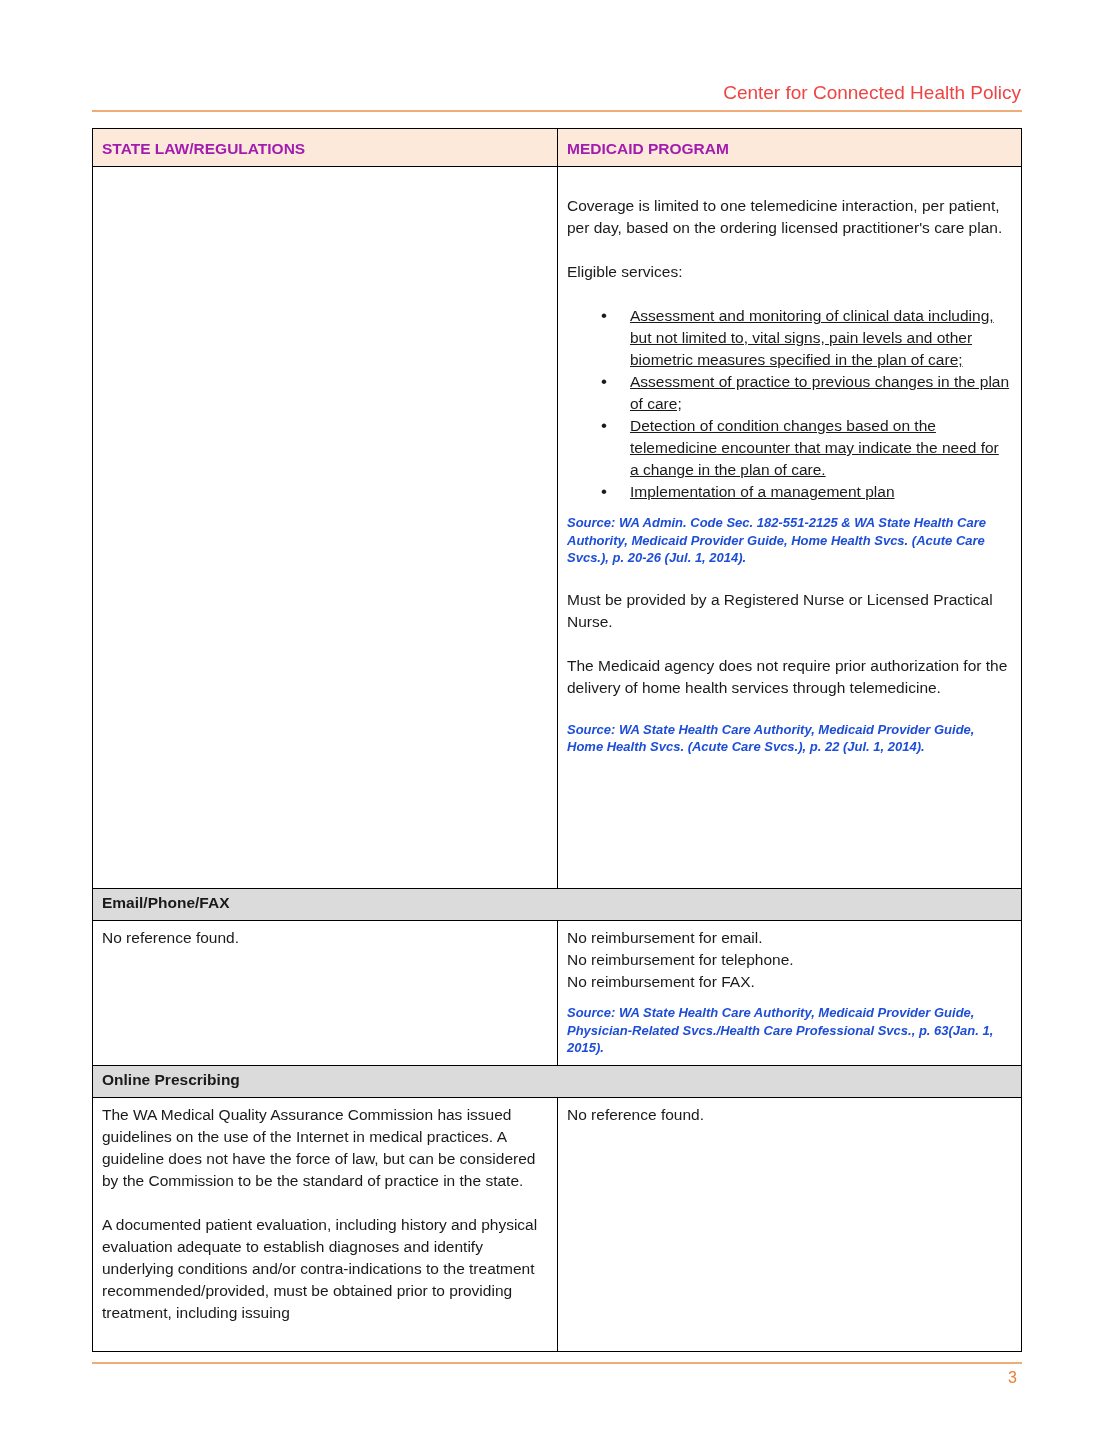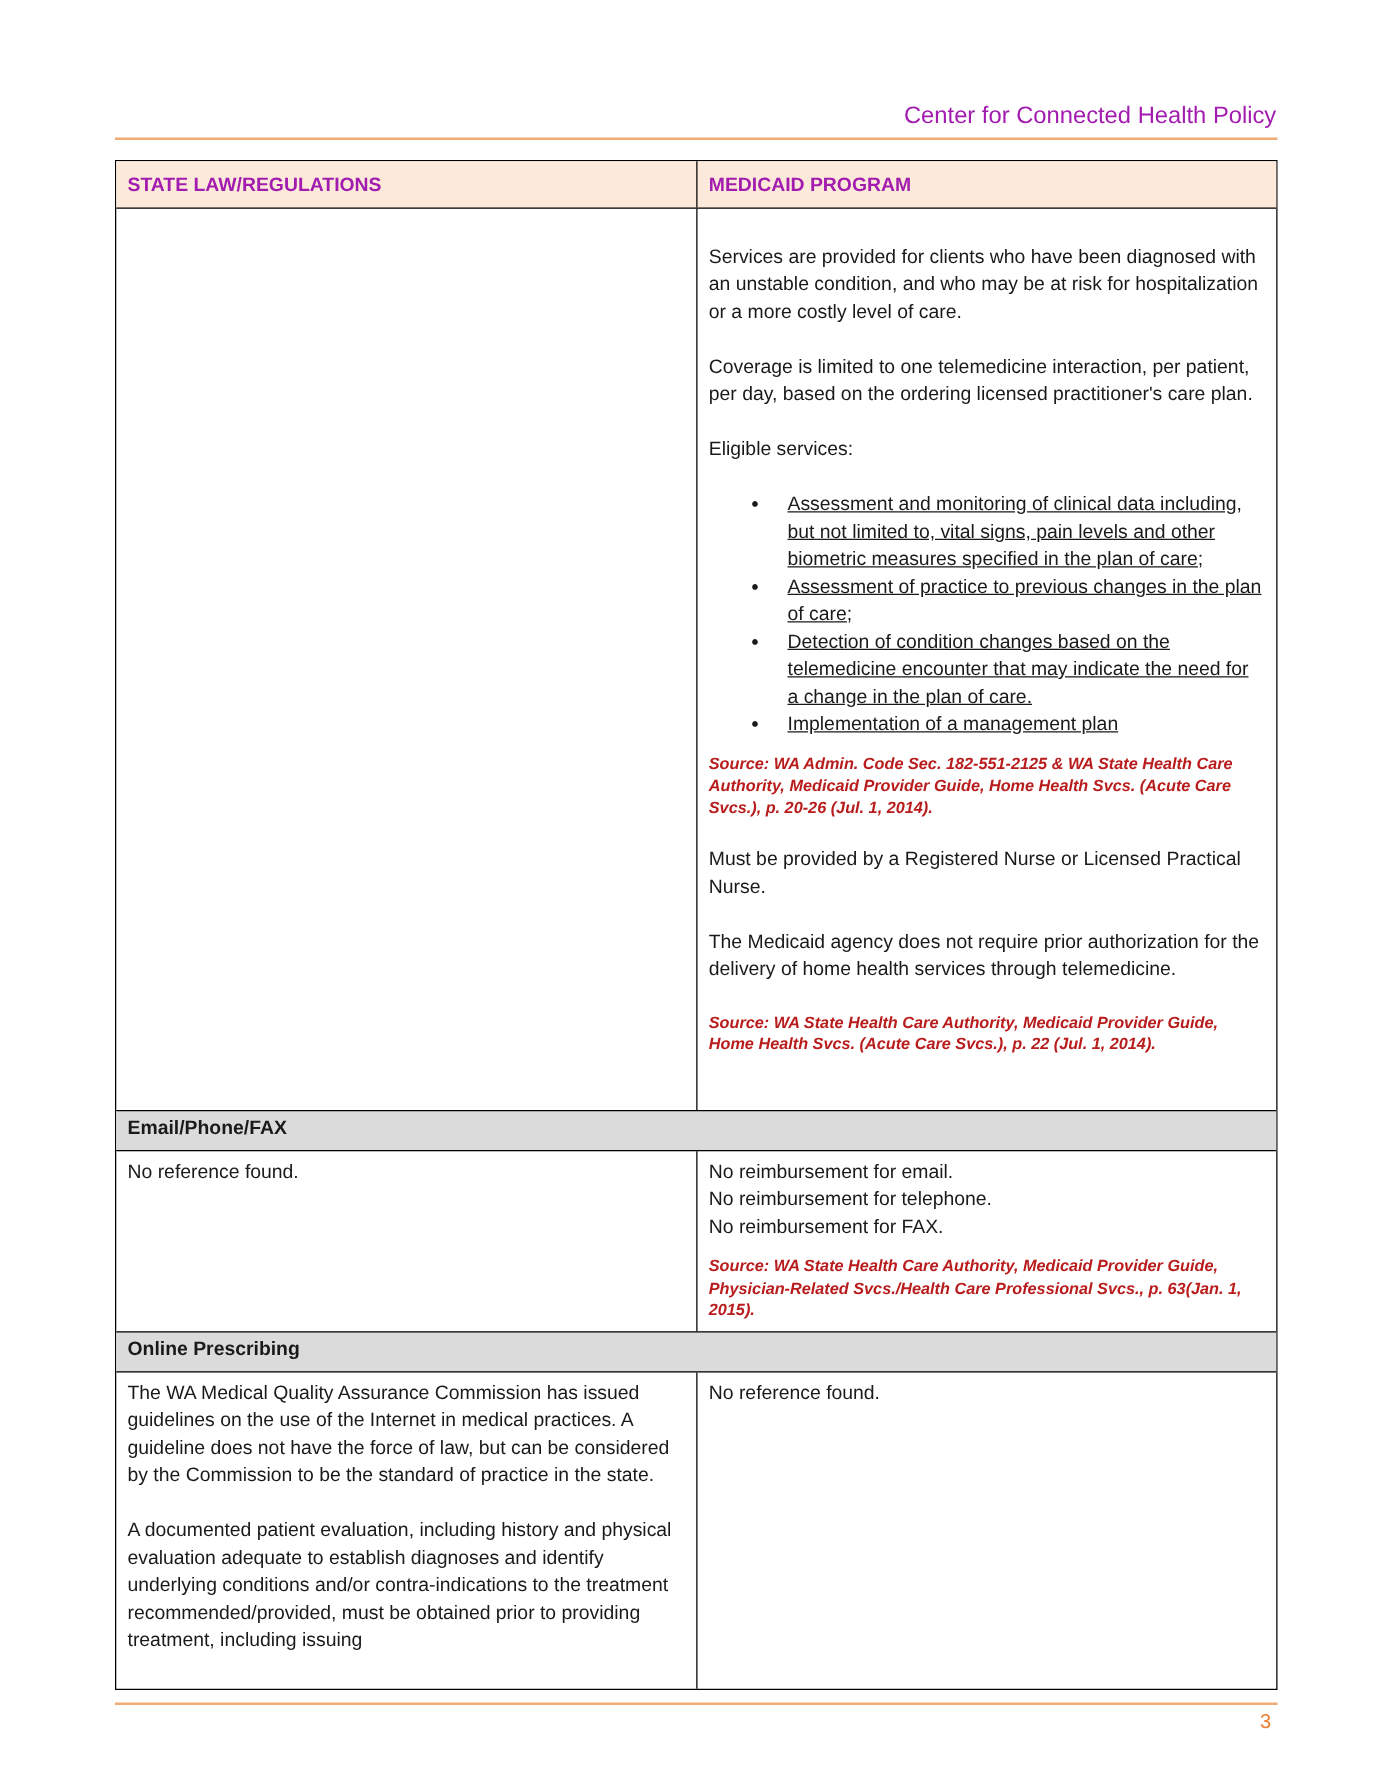--- a/index.html
+++ b/index.html
@@ -5,21 +5,21 @@
   * { margin: 0; padding: 0; box-sizing: border-box; }
   html, body { background: #ffffff; }
   body {
     width: 1105px; height: 1430px; position: relative;
     font-family: "Liberation Sans", sans-serif;
     color: #1a1a1a;
   }
   
   .page-header-title {
     position: absolute; top: 82px; right: 84px;
-    font-size: 19px; line-height: 22px; color: #a21caf;
+    font-size: 19px; line-height: 22px; color: #ef4444;
   }
   .top-rule {
     position: absolute; top: 110px; left: 92px; width: 930px;
     height: 2px; background: #EFAC77;
   }
   
   .doc-table {
     position: absolute; top: 128px; left: 92px; width: 930px;
     border: 1px solid #000;
   }
@@ -38,21 +38,21 @@
     height: 33px; background: #DBDBDB;
     border-top: 1px solid #000; border-bottom: 1px solid #000;
     font-weight: bold; font-size: 15.5px; padding: 5px 9px;
   }
   .email-row { height: 144px; }
   .online-row { height: 253px; }
   p { margin: 0 0 22px; }
   p.line { margin: 0; }
   p.last { margin-bottom: 0; }
   .source {
-    color: #b91c1c; font-weight: bold; font-style: italic;
+    color: #1d4ed8; font-weight: bold; font-style: italic;
     font-size: 13px; line-height: 17.5px;
     margin: 11px 0 22px;
   }
   .source.last { margin-bottom: 0; }
   ul.bullets { list-style: none; margin: 0 0 0 32px; padding: 0; }
   ul.bullets li { position: relative; padding-left: 31px; text-decoration: underline; }
   ul.bullets li::before {
     content: "\2022";
     position: absolute; left: 2px; top: 0;
     font-size: 17px;
@@ -76,21 +76,20 @@
 <div class="doc-table">
 
   <div class="row thead">
     <div class="cell">STATE LAW/REGULATIONS</div>
     <div class="cell right">MEDICAID PROGRAM</div>
   </div>
 
   <div class="row body-row-1">
     <div class="cell"></div>
     <div class="cell right">
-      <p>Services are provided for clients who have been diagnosed with an unstable condition, and who may be at risk for hospitalization or a more costly level of care.</p>
       <p>Coverage is limited to one telemedicine interaction, per patient, per day, based on the ordering licensed practitioner's care plan.</p>
       <p>Eligible services:</p>
       <ul class="bullets">
         <li>Assessment and monitoring of clinical data including, but not limited to, vital signs, pain levels and other biometric measures specified in the plan of care;</li>
         <li>Assessment of practice to previous changes in the plan of care;</li>
         <li>Detection of condition changes based on the telemedicine encounter that may indicate the need for a change in the plan of care.</li>
         <li>Implementation of a management plan</li>
       </ul>
       <p class="source">Source: WA Admin. Code Sec. 182-551-2125 &amp; WA State Health Care Authority, Medicaid Provider Guide, Home Health Svcs. (Acute Care Svcs.), p. 20-26  (Jul. 1, 2014).</p>
       <p>Must be provided by a Registered Nurse or Licensed Practical Nurse.</p>

